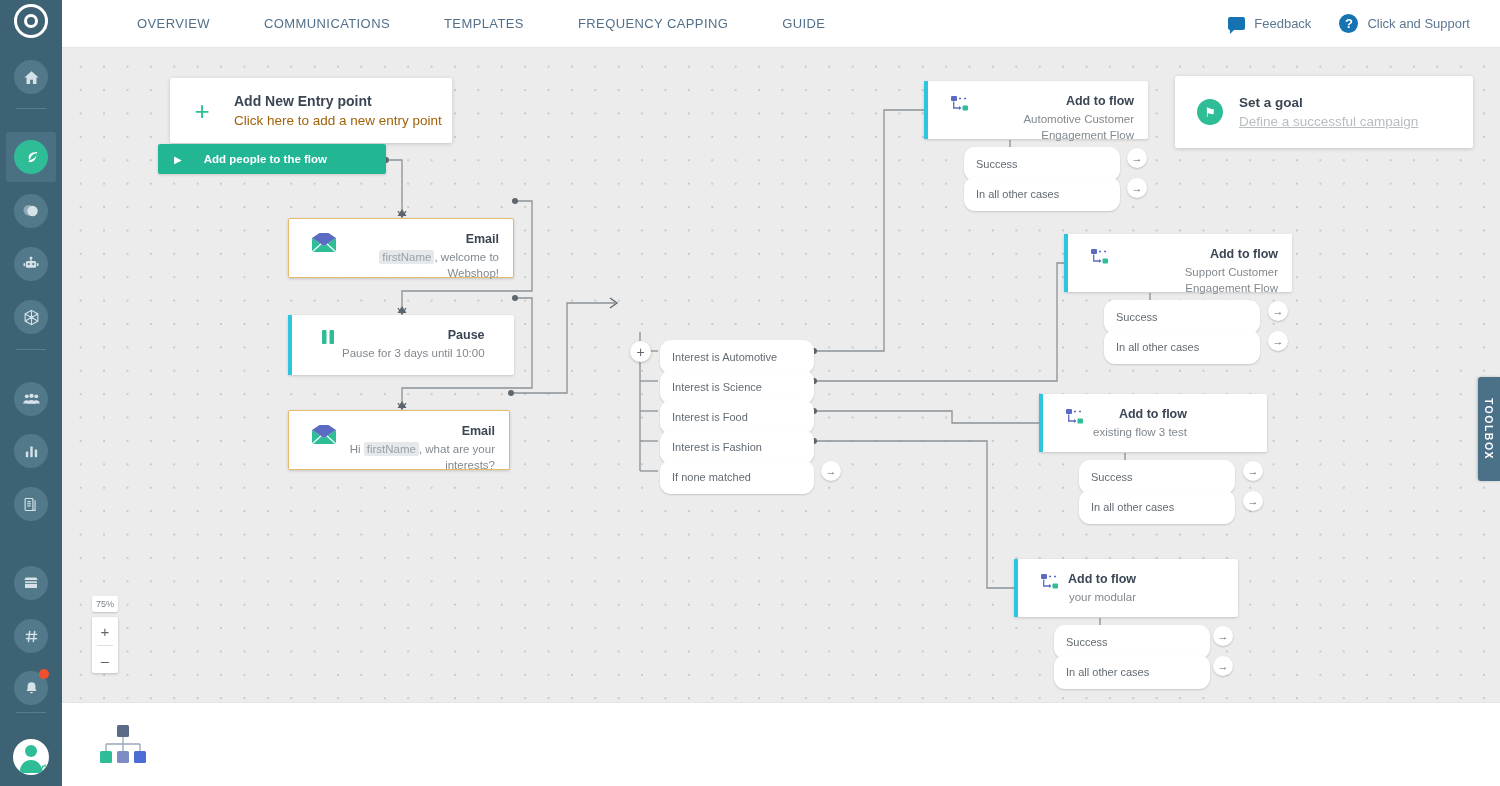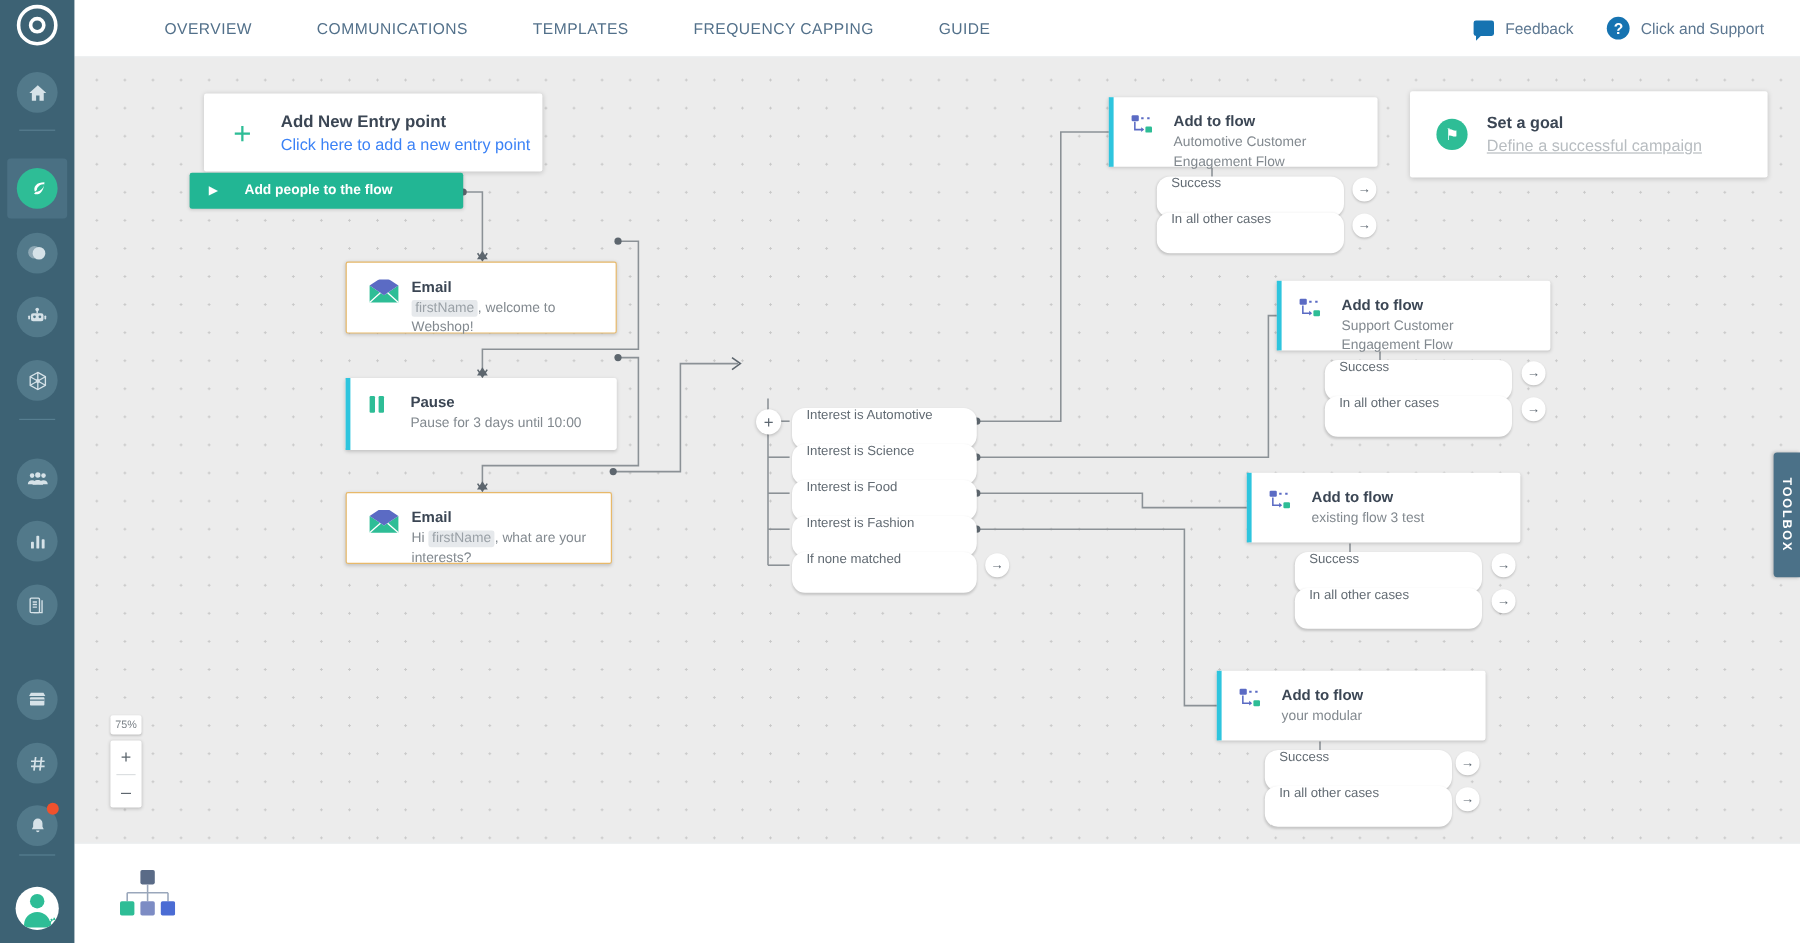--- a/index.html
+++ b/index.html
@@ -80,38 +80,39 @@
     background-size: 23.4px 23.4px;
     background-position: 7px 7px;
     overflow: hidden;
   }
   #svgwires { position: absolute; left: 0; top: 0; width: 1438px; height: 654px; }
 
   
   .node {
     position: absolute; background: #fff; border-radius: 2px;
     box-shadow: 0 1px 3px rgba(0,0,0,.17);
+    text-align: right;
   }
   .node-acc { position: absolute; left: 0; top: 0; bottom: 0; width: 4px; }
   .node-body { position: absolute; left: 0; top: 0; right: 0; display: flex; padding: 12px 14px 0 18px; }
   .node-ico { width: 30px; flex: none; padding-top: 2px; }
   .node-txt { padding-left: 6px; }
   .node-title { font-size: 12.5px; font-weight: bold; color: #3b4654; line-height: 16px; }
   .node-sub { font-size: 11.5px; color: #82898f; line-height: 16px; margin-top: 2px; }
   .tokenchip { background: #e6e9ec; color: #9aa1a7; padding: 1px 3px; border-radius: 2px; }
 
   
   .entry-card {
     position: absolute; background: #fff; border-radius: 2px;
     box-shadow: 0 1px 4px rgba(0,0,0,.17);
     display: flex; align-items: center;
   }
   .entry-plus { color: #2ebd96; font-size: 26px; font-weight: 300; width: 64px; text-align: center; line-height: 1; }
   .entry-t1 { font-size: 14px; font-weight: bold; color: #3b4654; }
-  .entry-t2 { font-size: 13.5px; color: #3b82f6; margin-top: 4px; }
+  .entry-t2 { font-size: 13.5px; color: #a16207; margin-top: 4px; }
 
   .greenbar {
     position: absolute; background: #22b694; border-radius: 2px;
     display: flex; align-items: center; box-shadow: 0 1px 3px rgba(0,0,0,.15);
   }
   .greenbar .play { margin-left: 16px; color: #fff; font-size: 10px; }
   .greenbar .gb-label { margin-left: 22px; color: #ffffff; font-size: 11.5px; font-weight: bold; }
 
   .goal-card {
     position: absolute; background: #fff; border-radius: 2px;
@@ -119,21 +120,21 @@
   }
   .goal-ico { width: 26px; height: 26px; border-radius: 50%; background: #2ebd96;
     margin-left: 22px; display:flex; align-items:center; justify-content:center; color:#fff; font-size:13px;}
   .goal-t1 { font-size: 13.5px; font-weight: bold; color: #3b4654; }
   .goal-t2 { font-size: 13.5px; color: #b8bdc1; margin-top: 4px; }
 
   
   .pill {
     position: absolute; height: 34px; background: #fff; border-radius: 11px;
     box-shadow: 0 1px 2px rgba(0,0,0,.16);
-    display: flex; padding-left: 12px;
+    display: flex; align-items: center; padding-left: 12px;
     font-size: 11px; color: #626b73; white-space: nowrap;
   }
   .pillarrow {
     position: absolute; width: 20px; height: 20px; border-radius: 50%;
     background: #fff; box-shadow: 0 1px 2px rgba(0,0,0,.2);
     display: flex; align-items: center; justify-content: center;
     color: #5c6670; font-size: 11px;
   }
   .plusnode {
     position: absolute; width: 21px; height: 21px; border-radius: 50%;

